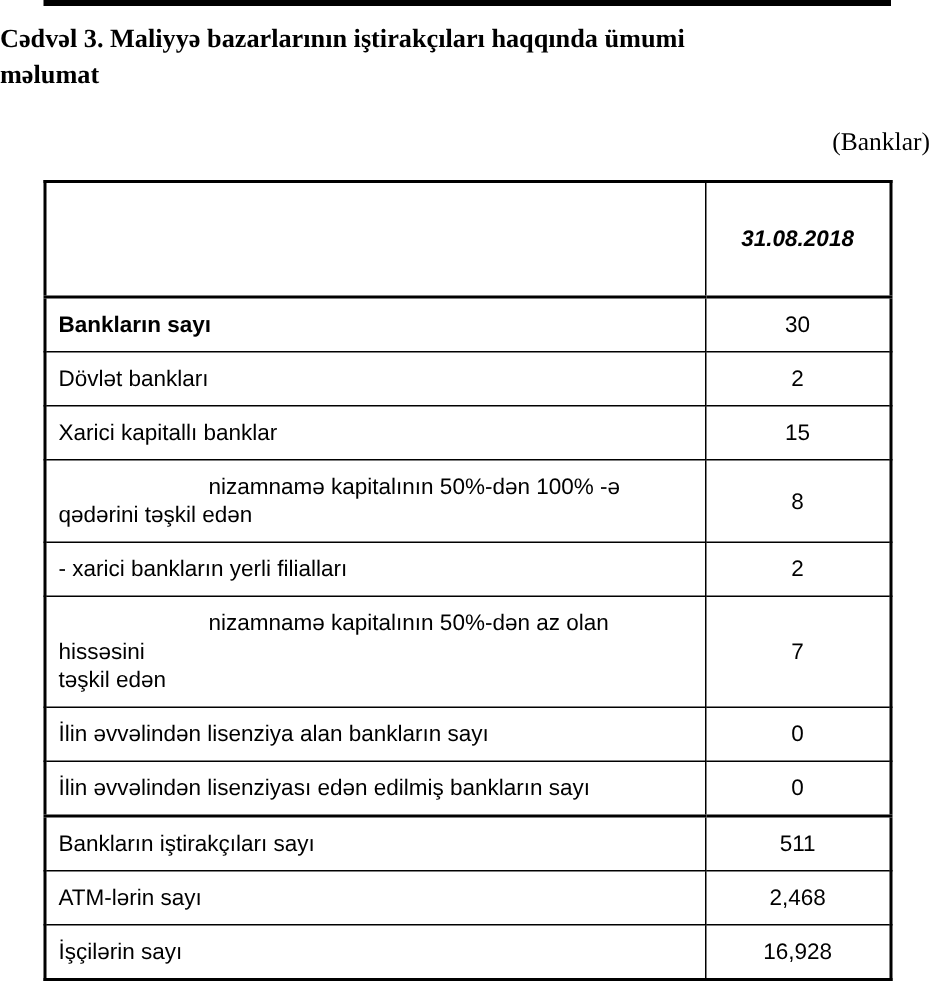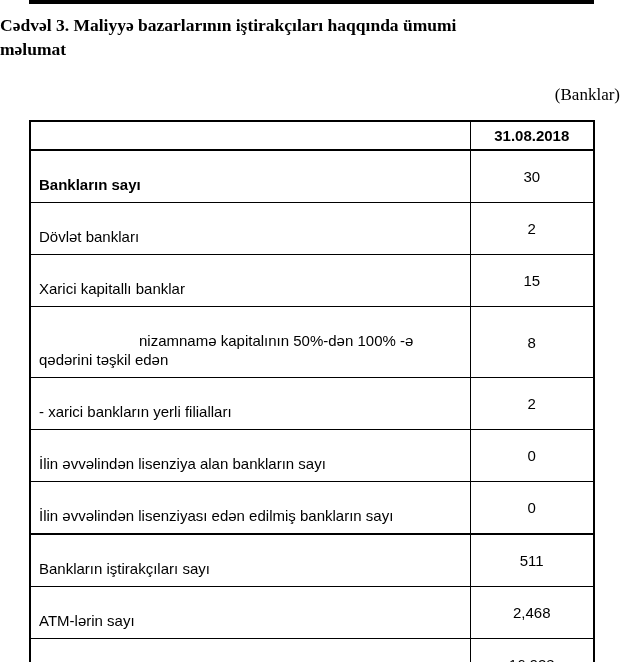--- a/index.html
+++ b/index.html
@@ -42,28 +42,29 @@
     border: 2px solid #000;
   }
   table.banks th, table.banks td {
     border: 1px solid #000;
     font-size: 15px;
     line-height: 19px;
     vertical-align: middle;
   }
   table.banks thead th {
     border-bottom: 2px solid #000;
-    padding: 4px 8px;
+    padding: 28px 8px;
+    font-style: italic;
   }
   .col-label { width: 440px; }
   .col-value { width: 124px; }
 
   .label-cell {
     text-align: left;
-    padding: 24px 6px 8px 8px;
+    padding: 8px 6px 8px 8px;
     white-space: pre-line;
   }
   .value-cell {
     text-align: center;
     padding: 8px 4px;
   }
   th.value-cell { font-weight: bold; }
 
   .label-cell.bold { font-weight: bold; }
   .label-cell.indent { text-indent: 100px; }
@@ -108,20 +109,25 @@
         <tr>
     <td class="label-cell indent">nizamnamə kapitalının 50%-dən 100% -ə
 qədərini təşkil edən</td>
     <td class="value-cell">8</td>
   </tr>
         <tr>
     <td class="label-cell center">- xarici bankların yerli filialları</td>
     <td class="value-cell">2</td>
   </tr>
         <tr>
+    <td class="label-cell indent">nizamnamə kapitalının 50%-dən az olan hissəsini
+təşkil edən</td>
+    <td class="value-cell">7</td>
+  </tr>
+        <tr>
     <td class="label-cell">İlin əvvəlindən lisenziya alan bankların sayı</td>
     <td class="value-cell">0</td>
   </tr>
         <tr class="thick-bottom">
     <td class="label-cell">İlin əvvəlindən lisenziyası edən edilmiş bankların sayı</td>
     <td class="value-cell">0</td>
   </tr>
         <tr>
     <td class="label-cell">Bankların iştirakçıları sayı</td>
     <td class="value-cell">511</td>

